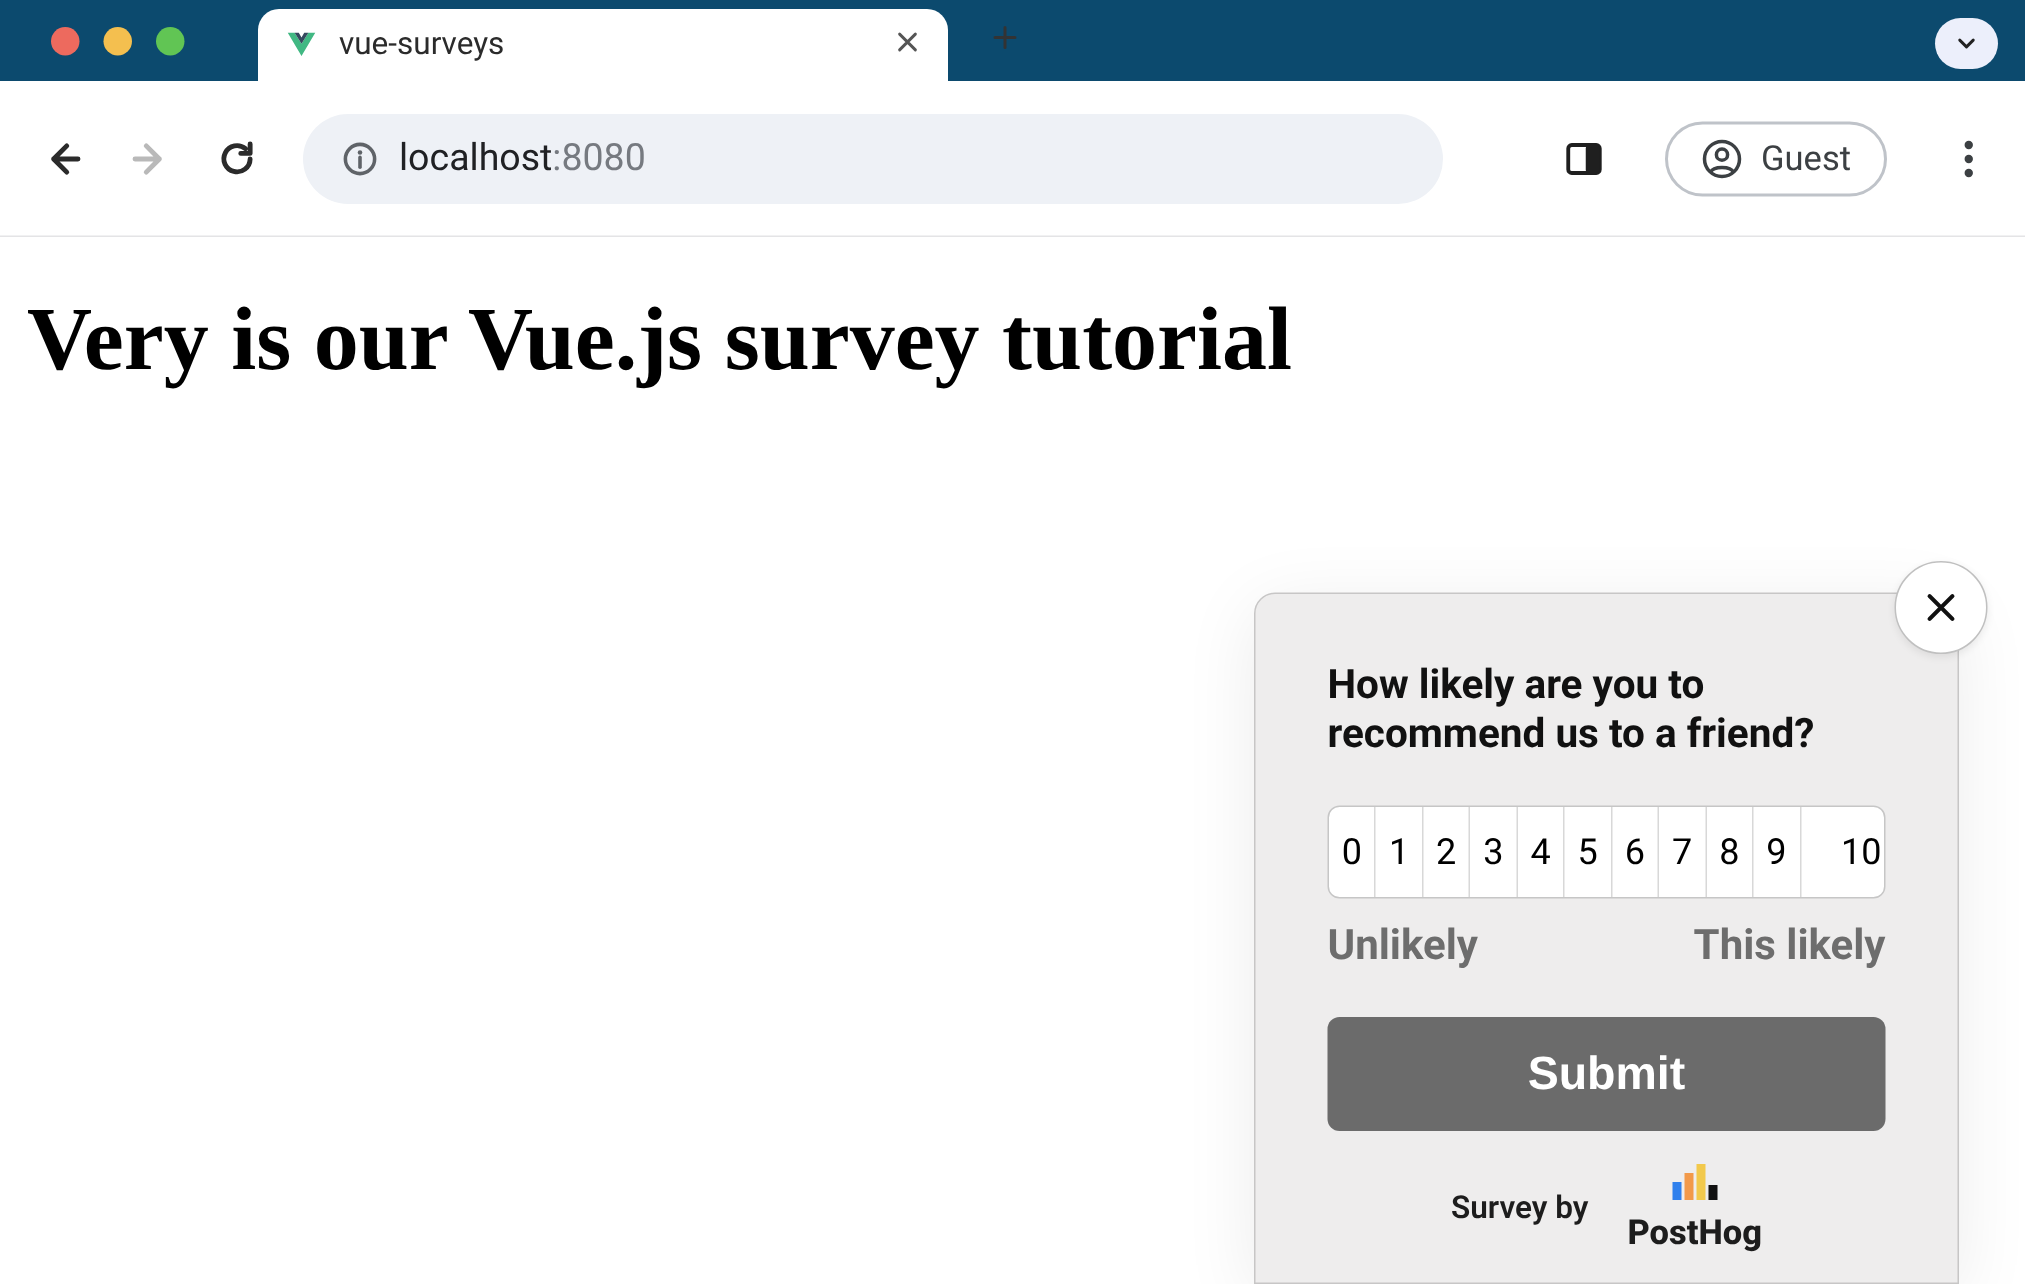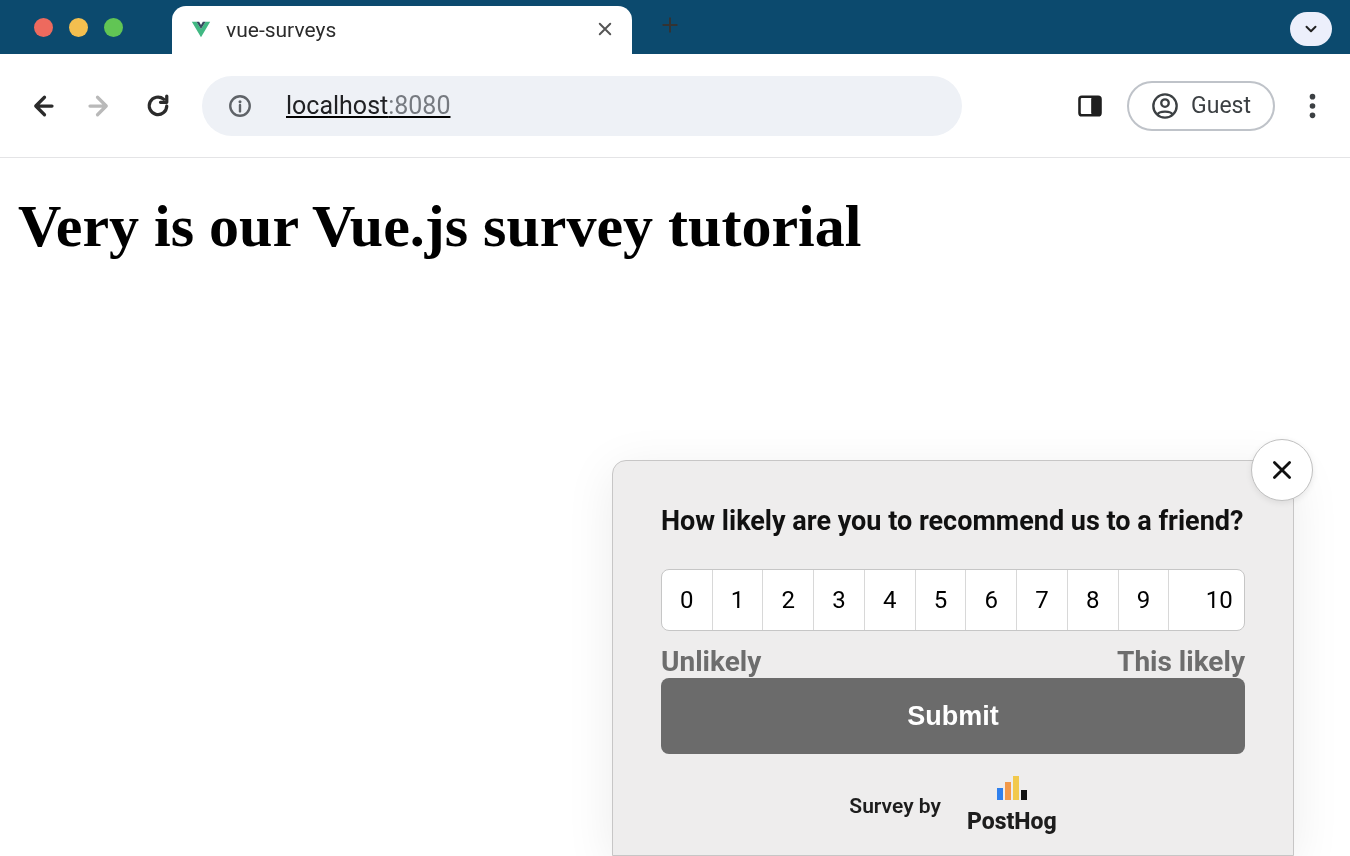--- a/index.html
+++ b/index.html
@@ -16,43 +16,43 @@
     .tab { margin-left: 148px; background: #fff; height: 48px; border-top-left-radius: 14px; border-top-right-radius: 14px; display: flex; align-items: center; padding: 0 18px 0 18px; width: 460px; position: relative; gap: 14px; }
     .tab .favicon { width: 22px; height: 22px; display:flex; align-items:center; justify-content:center; }
     .tab .tab-title { font-size: 21px; color: #2b2b2b; flex: 1; }
     .tab .tab-close { font-size: 22px; color: #444; cursor: pointer; }
     .new-tab { margin-left: 28px; font-size: 28px; color: #333; align-self: center; padding-bottom: 4px; cursor: pointer; }
     .chevron-btn { position: absolute; right: 18px; top: 12px; width: 42px; height: 34px; background: #eceffb; border-radius: 17px; display:flex; align-items:center; justify-content:center; cursor:pointer; }
 
     .toolbar { background: #fff; height: 104px; display: flex; align-items: center; padding: 0 22px; gap: 18px; border-bottom: 1px solid #e4e4e6; }
     .nav-btn { width: 40px; height: 40px; display:flex; align-items:center; justify-content:center; color:#3a3a3a; cursor:pointer; border-radius: 50%; }
     .nav-btn.disabled { color:#b9b9b9; cursor:default; }
-    .omnibox { flex:1; max-width: 760px; height: 60px; background:#eef1f6; border-radius: 30px; display:flex; align-items:center; padding:0 24px; gap:32px; margin-left: 6px; text-decoration: underline; }
+    .omnibox { flex:1; max-width: 760px; height: 60px; background:#eef1f6; border-radius: 30px; display:flex; align-items:center; padding:0 24px; gap:12px; margin-left: 6px; }
     .site-info { width: 28px; height:28px; display:flex; align-items:center; justify-content:center; color:#5f6368; }
     .url { font-size: 25px; color:#202124; }
     .url .port { color:#767a80; }
-    .right-controls { margin-left:auto; display:flex; align-items:center; gap:21px; }
+    .right-controls { margin-left:auto; display:flex; align-items:center; gap:38px; }
     .panel-btn { width:32px; height:32px; display:flex; align-items:center; justify-content:center; cursor:pointer; }
     .profile-chip { height:50px; border:2px solid #bfc3c9; border-radius:25px; display:flex; align-items:center; gap:12px; padding:0 22px; cursor:pointer; }
     .profile-chip span { font-size:23px; color:#3c4043; }
     .menu-btn { width:32px; height:32px; display:flex; align-items:center; justify-content:center; cursor:pointer; }
 
     
     .page { background:#fff; width:100%; height: calc(856px - 54px - 104px); position:relative; padding: 34px 18px; }
     .page h1 { font-family: "Times New Roman", Times, serif; font-size: 60px; font-weight: 700; color:#000; }
 
     
-    .survey { position:absolute; right: 56px; bottom: 0; width: 682px; background:#eeeded; border:1px solid #c7c6c6; border-top-left-radius: 14px; border-top-right-radius: 14px; padding: 44px 48px 20px 48px; box-shadow: 0 10px 50px rgba(0,0,0,0.08); }
+    .survey { position:absolute; right: 44px; bottom: 0; width: 470px; background:#eeeded; border:1px solid #c7c6c6; border-top-left-radius: 14px; border-top-right-radius: 14px; padding: 44px 48px 20px 48px; box-shadow: 0 10px 50px rgba(0,0,0,0.08); }
     .survey-close { position:absolute; right:-20px; top:-22px; width:62px; height:62px; border-radius:50%; background:#fff; border:1px solid #c0c0c0; display:flex; align-items:center; justify-content:center; cursor:pointer; box-shadow: 0 2px 6px rgba(0,0,0,0.08); }
     .survey-question { font-size: 27px; font-weight:700; color:#111; line-height:1.25; margin-bottom: 30px; }
     .nps-row { display:flex; border:1px solid #c6c6c6; border-radius:8px; overflow:hidden; background:#fff; }
     .nps-cell { flex:1; text-align:center; font-size:24px; padding:16px 0; border-right:1px solid #d8d8d8; cursor:pointer; }
     .nps-cell:last-child { border-right:none;margin-left:25px; }
     .nps-labels { display:flex; justify-content:space-between; margin-top:14px; font-size:28px; color:#6d6d6d;font-weight:bold; }
-    .submit-btn { width:100%; height:76px; background:#6b6b6b; color:#fff; font-size:27px; font-weight:700; border:none; border-radius:8px; cursor:pointer; }
+    .submit-btn { margin-top:32px; width:100%; height:76px; background:#6b6b6b; color:#fff; font-size:31px; font-weight:700; border:none; border-radius:8px; cursor:pointer; }
     .survey-footer { margin-top:22px; display:flex; align-items:center; justify-content:center; gap:26px; font-size:21px; font-weight:600; color:#1d1d1d; }
     .ph-logo { display:inline-flex; align-items:center; gap:8px; font-size:23px; font-weight:800;flex-direction:column; }
     .ph-mark { display:inline-flex; gap:2px; align-items:flex-end; }
     .ph-bar { width:6px; background:#f05b24; }
     .ph-bar.b1{height:12px; background:#2f80ed;} .ph-bar.b2{height:18px; background:#f2994a;} .ph-bar.b3{height:24px; background:#f2c94c;} .ph-bar.b4{height:10px; background:#111;}
   </style>
 </head>
 <body>
 
 <div class="browser-chrome">

